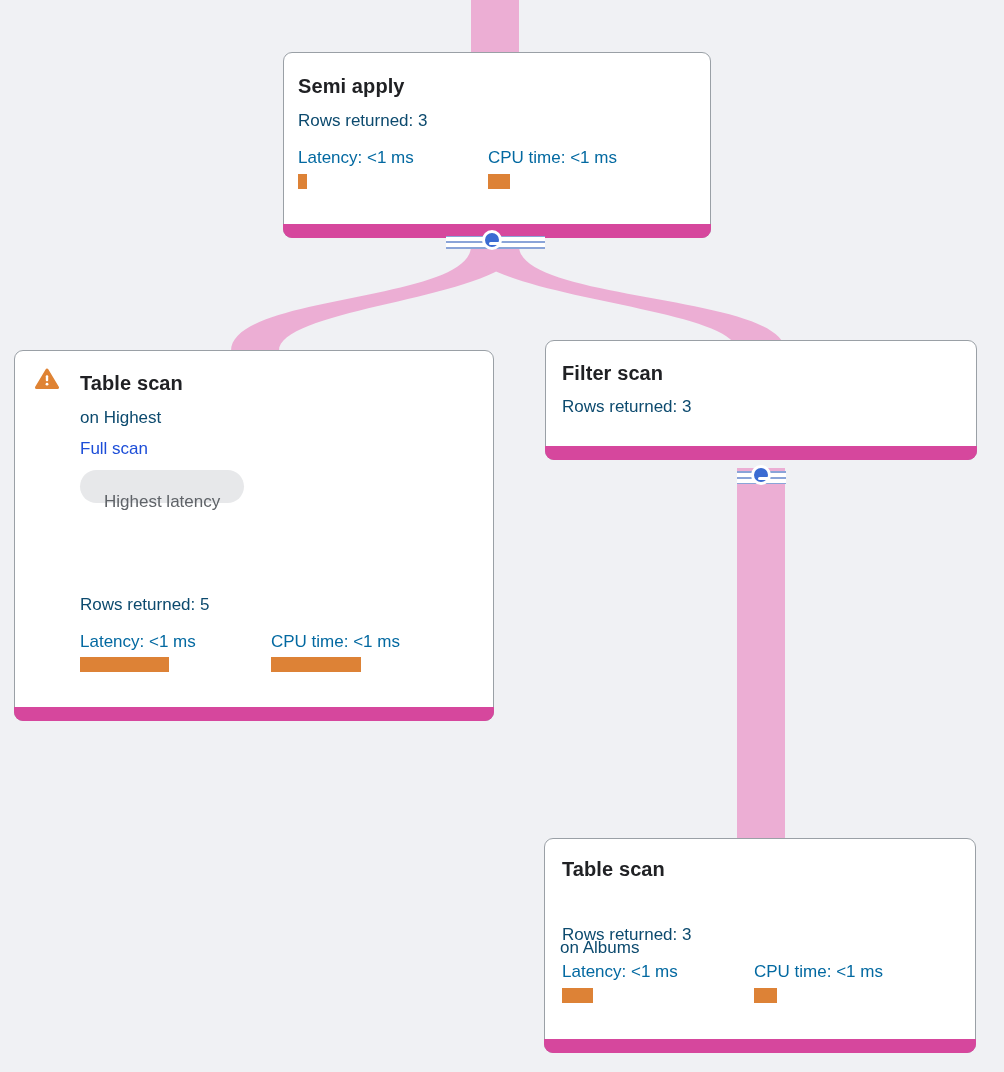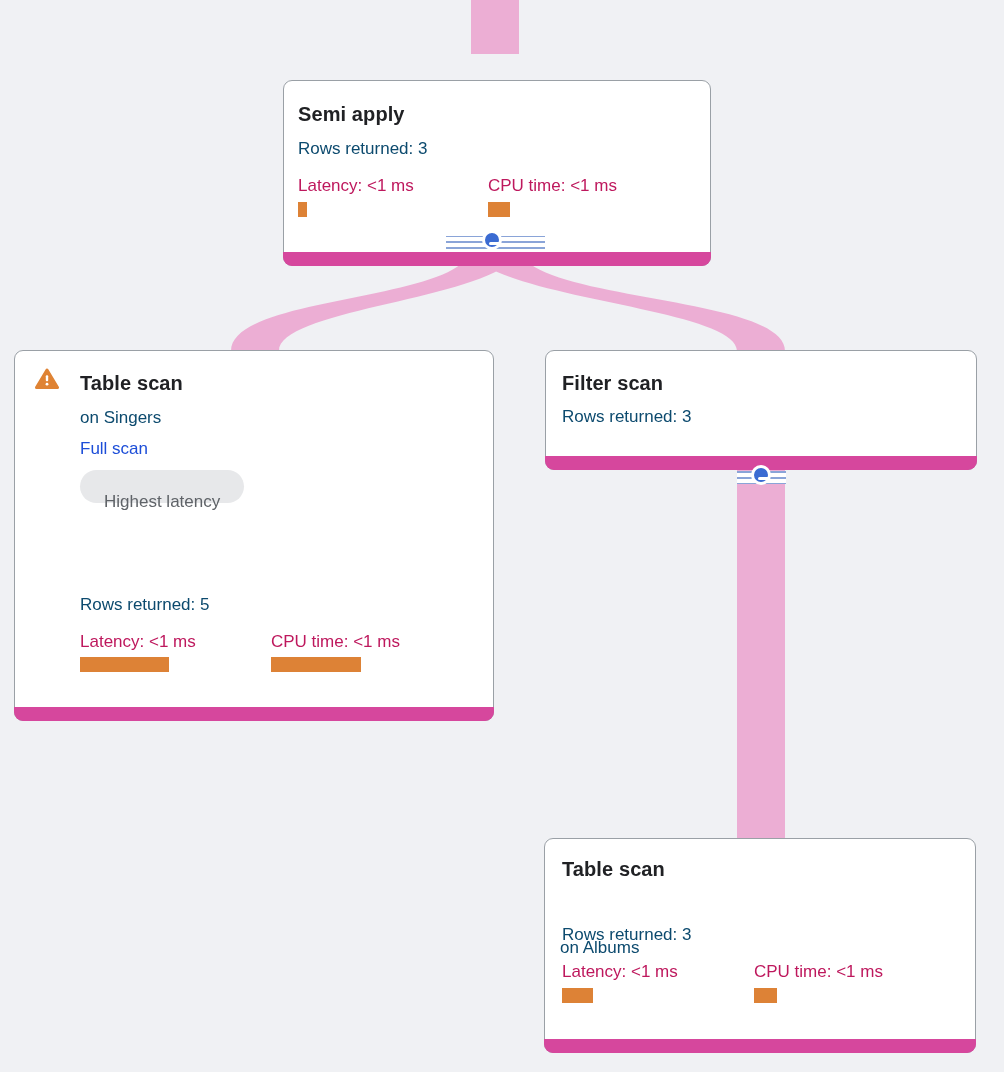--- a/index.html
+++ b/index.html
@@ -39,21 +39,21 @@
   }
   .node-text {
     position: absolute;
     color: #0c4a6e;
     font-size: 17px;
     white-space: nowrap;
   }
   .node-text.muted { color: #1d4ed8; }
   .metric-label {
     position: absolute;
-    color: #be185d;
+    color: #0369a1;
     font-size: 17px;
     white-space: nowrap;
     text-align: center;
   }
   .metric-bar {
     position: absolute;
     height: 15px;
     background: #dd8236;
   }
   .badge-stack { position: absolute; display: flex; flex-direction: column; align-items: flex-start; gap: 9px; }
@@ -102,21 +102,21 @@
 
 <div class="canvas">
 
   <svg class="edges-layer" viewBox="0 0 1004 1072" xmlns="http://www.w3.org/2000/svg">
     <rect x="471" y="0" width="48" height="54" fill="#ecaed4"></rect>
     <path fill="#ecaed4" d="M 471 246 C 471 302, 231 294, 231 351 L 279 351 C 279 306, 519 298, 519 246 Z"></path>
     <path fill="#ecaed4" d="M 519 246 C 519 302, 785 294, 785 351 L 737 351 C 737 306, 471 298, 471 246 Z"></path>
     <rect x="737" y="468" width="48" height="372" fill="#ecaed4"></rect>
   </svg>
 
-  <div class="node-card" style="left:283px; top:52px; width:428px; height:186px;margin-top:28px;">
+  <div class="node-card" style="left:283px; top:52px; width:428px; height:186px;">
     <div class="node-title" style="left:14px; top:22px;">Semi apply</div>
     <div class="node-text" style="left:14px; top:58px;">Rows returned: 3</div>
     <div class="metric-label" style="left:14px; top:95px;">Latency: &lt;1 ms</div>
     <div class="metric-label" style="left:204px; top:95px;">CPU time: &lt;1 ms</div>
     <div class="metric-bar" style="left: 14px; top: 121px; width: 9px;"></div>
     <div class="metric-bar" style="left: 204px; top: 121px; width: 22px;"></div>
     <div class="bottom-bar"></div>
   </div>
 
   <div class="collapse-band" style="left:446px; top:236px; width:99px;"></div>
@@ -124,34 +124,34 @@
     <span class="minus-glyph"></span>
   </div>
 
   <div class="node-card" style="left:14px; top:350px; width:480px; height:371px;">
     <svg class="warning-icon" style="left:20px; top:17px;" viewBox="0 0 24 22" xmlns="http://www.w3.org/2000/svg">
       <path d="M12 2 L22.5 19.5 H1.5 Z" fill="#df8334" stroke="#df8334" stroke-width="3" stroke-linejoin="round"></path>
       <rect x="10.8" y="7.2" width="2.4" height="6" rx="1" fill="#ffffff"></rect>
       <circle cx="12" cy="16.2" r="1.4" fill="#ffffff"></circle>
     </svg>
     <div class="node-title" style="left:65px; top:21px;">Table scan</div>
-    <div class="node-text" style="left:65px; top:57px;">on Singers</div>
+    <div class="node-text" style="left:65px; top:57px;">on Highest</div>
     <div class="node-text muted" style="left:65px; top:88px;">Full scan</div>
     <div class="badge-stack" style="left:65px; top:119px;">
       <span class="badge">Highest latency</span>
     </div>
     <div class="node-text" style="left:65px; top:244px;">Rows returned: 5</div>
     <div class="metric-label" style="left:65px; top:281px;">Latency: &lt;1 ms</div>
     <div class="metric-label" style="left:256px; top:281px;">CPU time: &lt;1 ms</div>
     <div class="metric-bar" style="left: 65px; top: 306px; width: 89px;"></div>
     <div class="metric-bar" style="left: 256px; top: 306px; width: 90px;"></div>
     <div class="bottom-bar"></div>
   </div>
 
-  <div class="node-card" style="left:545px; top:350px; width:432px; height:120px;">
+  <div class="node-card" style="left:545px; top:340px; width:432px; height:120px;">
     <div class="node-title" style="left:16px; top:21px;">Filter scan</div>
     <div class="node-text" style="left:16px; top:56px;">Rows returned: 3</div>
     <div class="bottom-bar"></div>
   </div>
 
   <div class="collapse-band" style="left:737px; top:471px; width:49px;"></div>
   <div class="collapse-circle" style="left:751px; top:465px;">
     <span class="minus-glyph"></span>
   </div>
 

